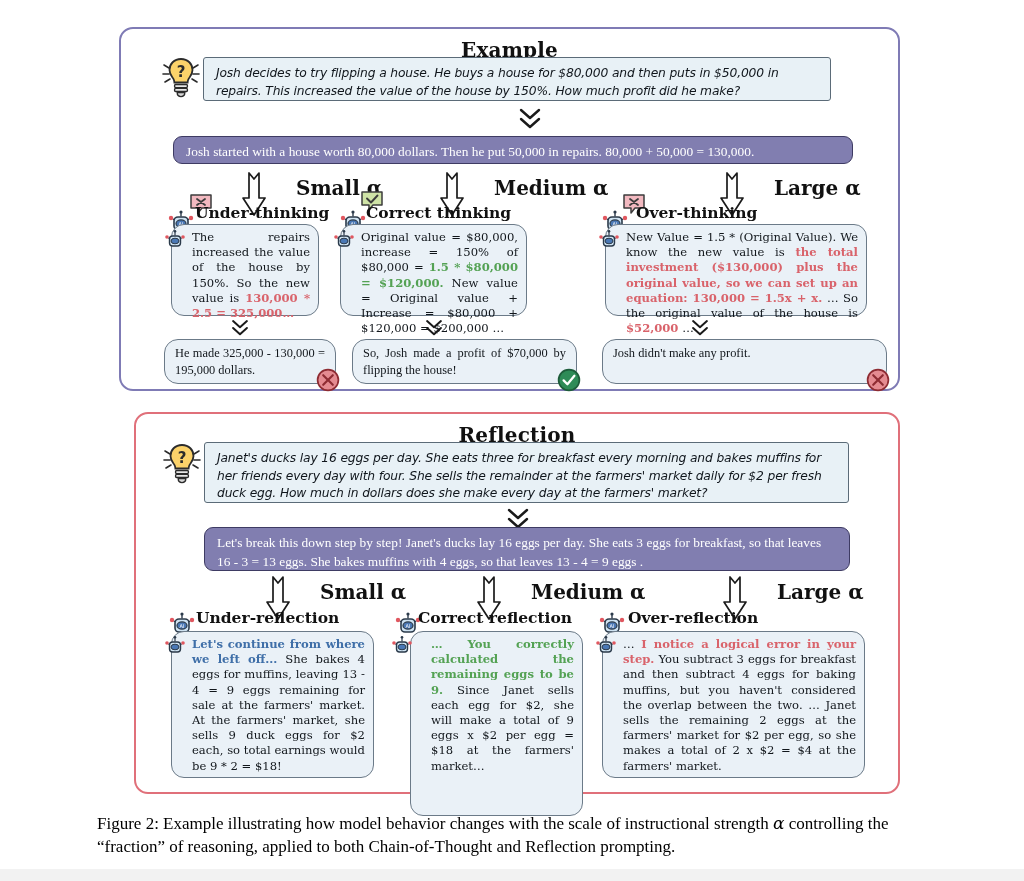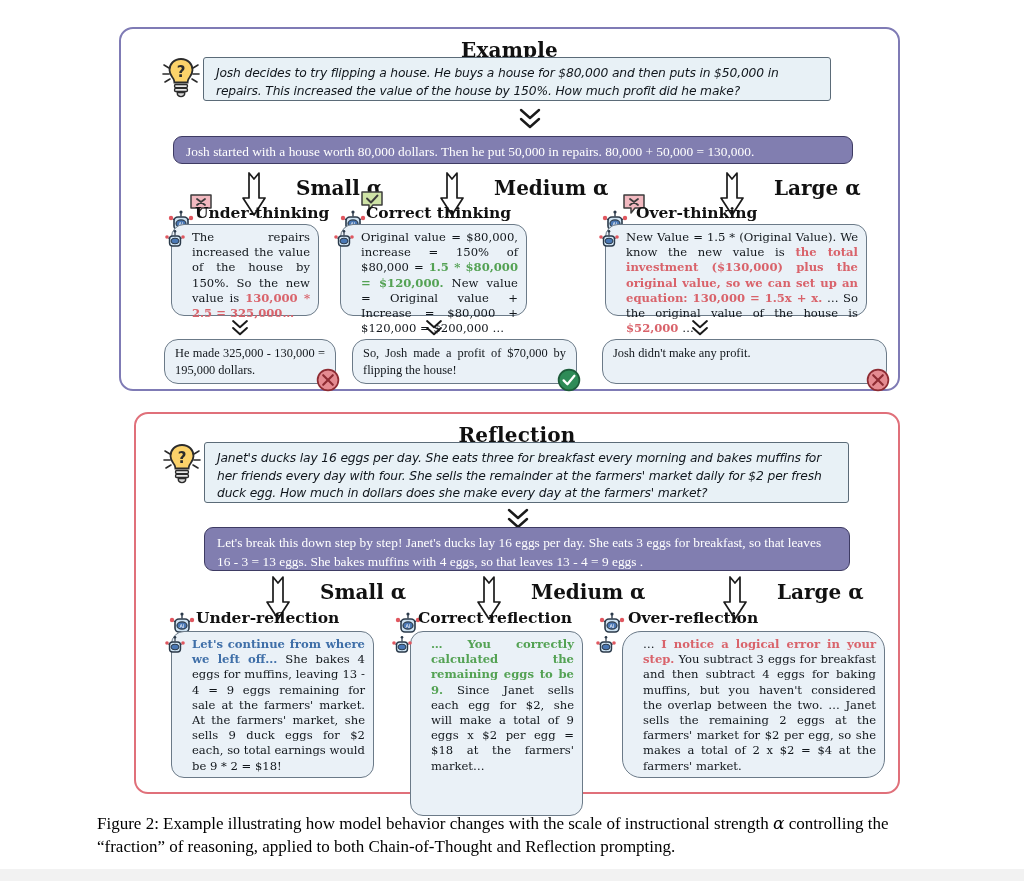--- a/index.html
+++ b/index.html
@@ -446,21 +446,21 @@
   <svg class="robot2" style="left:594px;top:634px;" viewBox="0 0 24 24">
     <circle cx="4" cy="9" r="1.8" fill="#e0575f"></circle>
       <circle cx="20" cy="9" r="1.8" fill="#e0575f"></circle>
     <line x1="5.5" y1="10" x2="8" y2="11.5" stroke="#2b3a4a" stroke-width="1.2"></line>
     <line x1="18.5" y1="10" x2="16" y2="11.5" stroke="#2b3a4a" stroke-width="1.2"></line>
     <rect x="6.5" y="8" width="11" height="10" rx="3" fill="#cfe3f2" stroke="#2b3a4a" stroke-width="1.4"></rect>
     <ellipse cx="12" cy="13" rx="4" ry="2.8" fill="#4a78b5" stroke="#2b3a4a" stroke-width="1"></ellipse>
     <line x1="12" y1="4" x2="12" y2="7.5" stroke="#2b3a4a" stroke-width="1.2"></line>
     <circle cx="12" cy="3.2" r="1.3" fill="#2b3a4a"></circle>
   </svg>
-  <div class="rbox" style="left:622px;top:631px;width:263px;height:147px;border-radius:19px;">
+  <div class="rbox" style="left:602px;top:631px;width:263px;height:147px;">
     <span>… </span><span class="red">I notice a logical error in your step.</span><span> You subtract 3 eggs for breakfast and then subtract 4 eggs for baking muffins, but you haven't considered the overlap between the two. … Janet sells the remaining 2 eggs at the farmers' market for $2 per egg, so she makes a total of 2 x $2 = $4 at the farmers' market.</span>
   </div>
 
   <div id="caption">
     <span>Figure 2:</span>
     <span>Example illustrating how model behavior changes with the scale of instructional strength</span>
     <span class="a">α</span>
     <span>controlling the “fraction” of reasoning, applied to both Chain-of-Thought and Reflection prompting.</span>
   </div>
 

